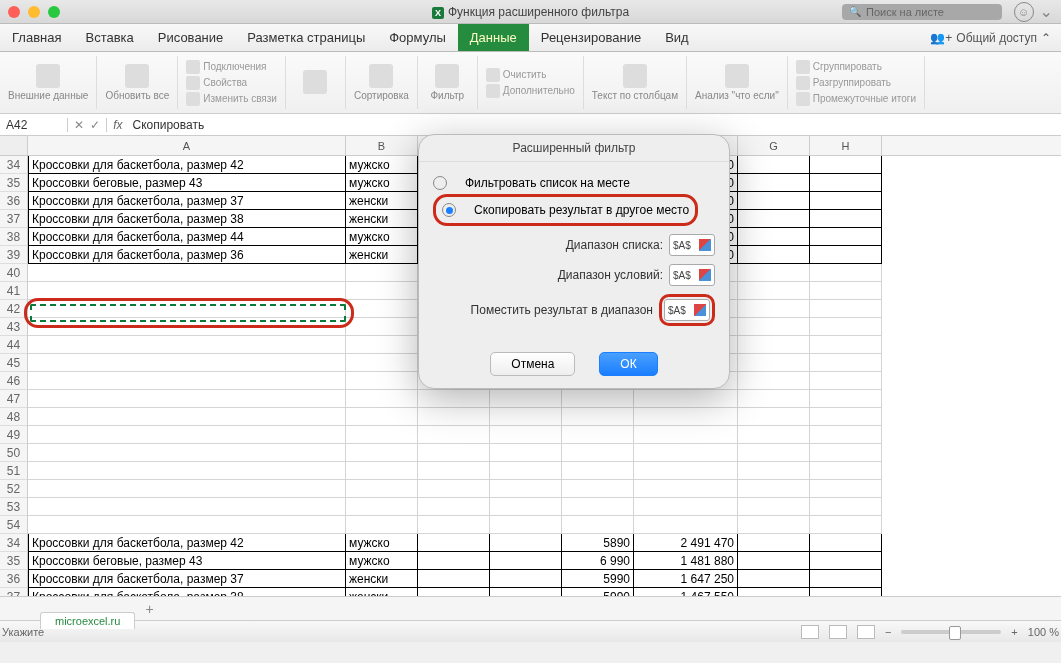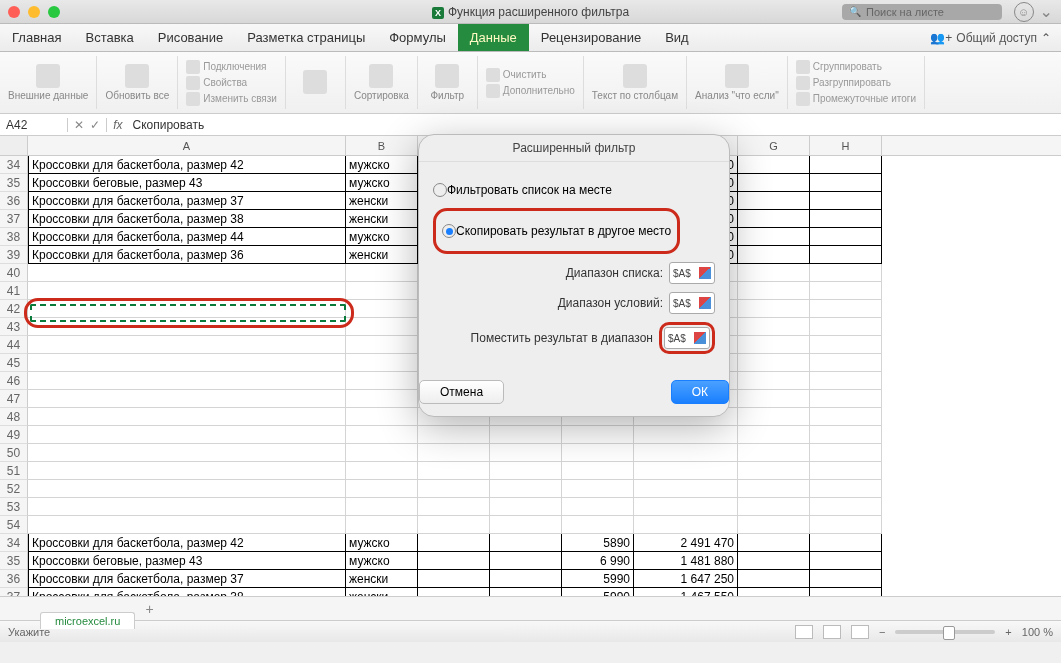--- a/index.html
+++ b/index.html
@@ -39,39 +39,39 @@
 .cell{border-right:1px solid #d4d4d4;border-bottom:1px solid #d4d4d4;padding:0 3px;display:flex;align-items:center;overflow:hidden;white-space:nowrap;}
 .cA{width:318px;} .cB{width:72px;} .cC{width:72px;} .cD{width:72px;} .cE{width:72px;text-align:center;} .cF{width:104px;} .cG{width:72px;} .cH{width:72px;}
 .data-row .cell{border-bottom:1px solid #000;border-right:1px solid #000;}
 .data-row .cA{border-left:1px solid #000;}
 .num{justify-content:flex-end;}
 .sel-marquee{position:absolute;left:30px;top:148px;width:316px;height:18px;border:2px dashed #0a7a3a;border-radius:2px;}
 .sel-annot{position:absolute;left:24px;top:142px;width:330px;height:30px;border:3px solid #cc2a1a;border-radius:14px;pointer-events:none;}
 .dialog{position:absolute;left:418px;top:134px;width:312px;background:#eeeeee;border:1px solid #bbb;border-radius:16px;box-shadow:0 10px 40px rgba(0,0,0,0.3);font-size:12px;}
 .dlg-title{text-align:center;padding:6px;color:#444;font-size:12px;border-bottom:1px solid #ddd;}
 .dlg-body{padding:10px 14px;}
-.radio-row{display:flex;align-items:center;gap:0;margin:11px 0;}
+.radio-row{display:flex;align-items:center;gap:18px;margin:4px 0;}
 .radio{width:14px;height:14px;border:1px solid #888;border-radius:50%;display:flex;align-items:center;justify-content:center;}
 .radio.on::after{content:"";width:7px;height:7px;background:#1a7fff;border-radius:50%;}
 .annot-oval{border:3px solid #cc2a1a;border-radius:14px;padding:2px 6px;display:inline-flex;}
 .field-row{display:flex;align-items:center;justify-content:flex-end;gap:6px;margin:8px 0;}
 .field-lbl{color:#333;text-align:right;}
 .ref-input{width:46px;height:22px;background:#fff;border:1px solid #aaa;border-radius:3px;font-size:10px;display:flex;align-items:center;padding:0 3px;color:#444;position:relative;}
 .ref-input::after{content:"";position:absolute;right:3px;top:4px;width:12px;height:12px;background:linear-gradient(135deg,#d44 50%,#4a90d9 50%);}
 .ref-focus{outline:3px solid #7ab8ff;border-radius:4px;}
 .annot-sm{border:3px solid #cc2a1a;border-radius:10px;padding:2px;}
 .chk-row{display:flex;align-items:center;gap:6px;margin:8px 0;}
 .chk{width:14px;height:14px;border:1px solid #888;border-radius:3px;background:#fff;}
-.dlg-btns{display:flex;justify-content:space-between;gap:24px;padding:8px 0 12px;}
+.dlg-btns{display:flex;justify-content:center;gap:24px;padding:8px 0 12px;}
 .btn{padding:4px 20px;border-radius:5px;border:1px solid #bbb;background:linear-gradient(#fff,#eee);font-size:12px;}
 .btn.primary{background:linear-gradient(#4aa0ff,#1a7fff);color:#fff;border-color:#1a7fff;}
 .sheet-tabs{height:24px;background:#f5f5f5;border-top:1px solid #ccc;display:flex;align-items:center;font-size:11px;padding-left:40px;}
 .stab{background:#fff;border:1px solid #ccc;border-bottom:none;padding:2px 14px;border-radius:3px 3px 0 0;color:#258b3e;margin-top:24px;}
 .stab-add{padding:0 10px;color:#888;font-size:14px;}
-.status{height:22px;background:linear-gradient(#f8f8f8,#e8e8e8);border-top:1px solid #ccc;display:flex;align-items:center;font-size:11px;color:#666;padding:0 8px;}
+.status{height:22px;background:linear-gradient(#f8f8f8,#e8e8e8);border-top:1px solid #ccc;display:flex;align-items:center;font-size:11px;color:#666;padding:0 2px;}
 .status-right{margin-left:auto;display:flex;align-items:center;gap:10px;}
 .view-btn{width:18px;height:14px;border:1px solid #bbb;background:#fff;}
 .slider{width:100px;height:4px;background:#ccc;border-radius:2px;position:relative;}
 .slider::after{content:"";position:absolute;left:48px;top:-4px;width:10px;height:12px;background:#fff;border:1px solid #999;border-radius:2px;}
 </style>
 </head>
 <body>
 
 <div class="titlebar">
   <div class="traffic">

